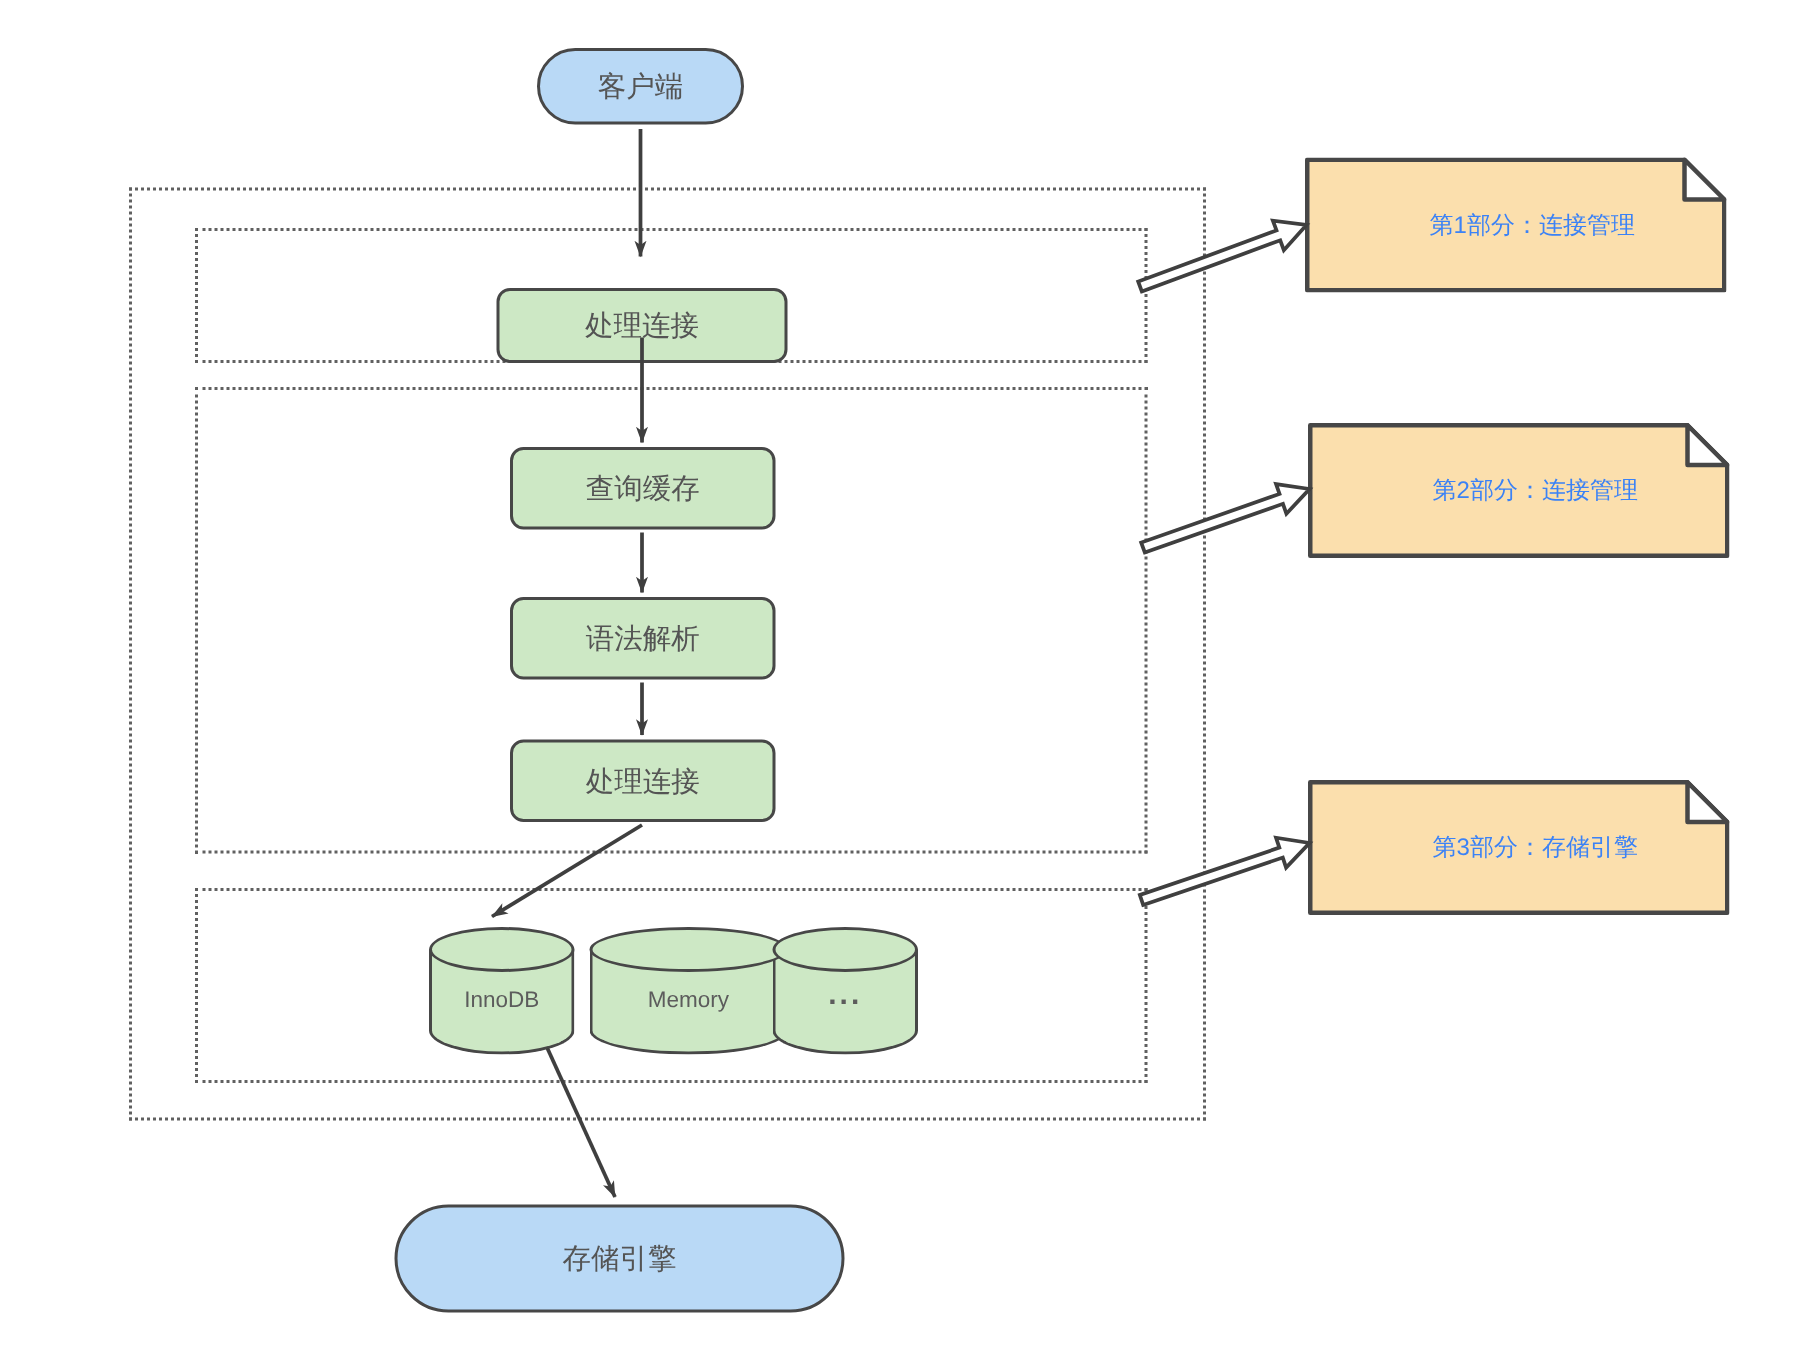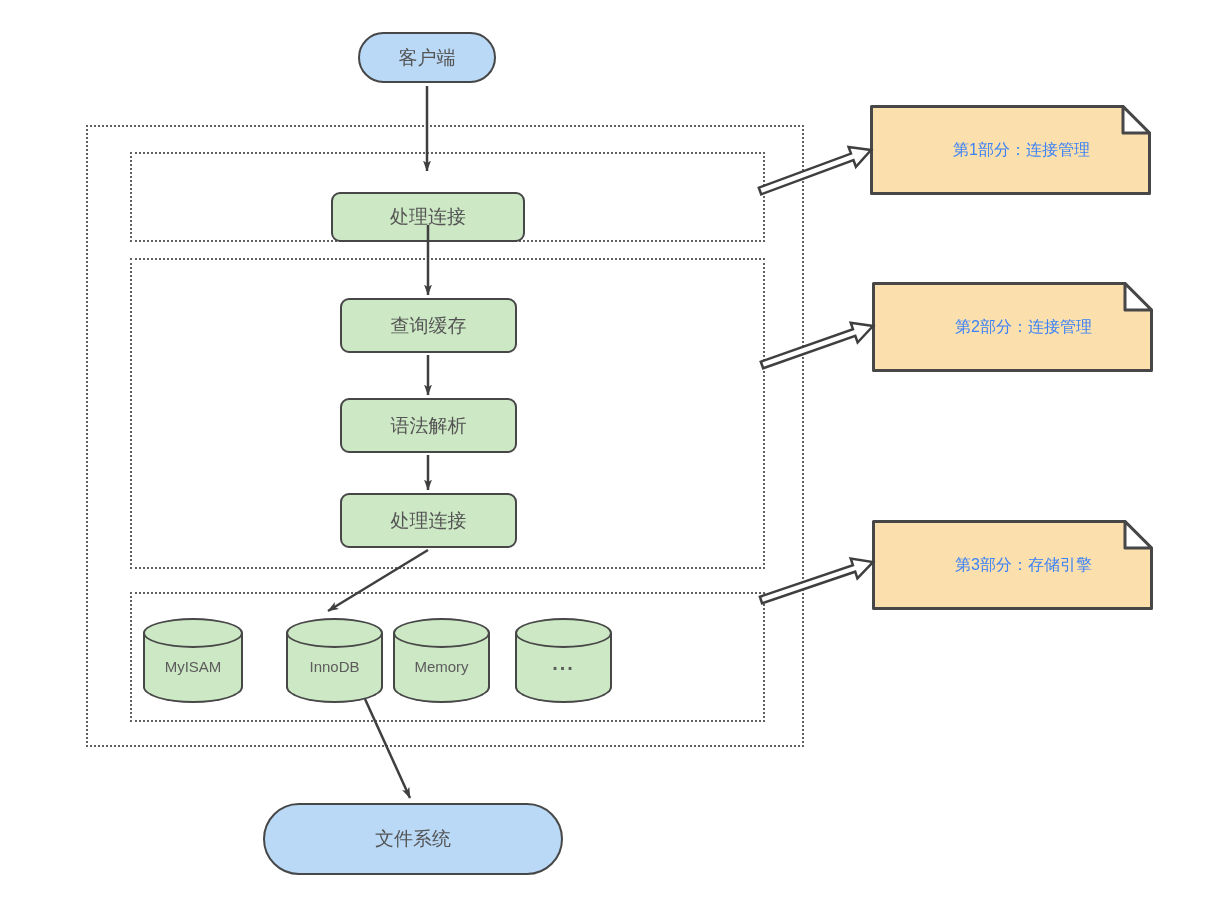--- a/index.html
+++ b/index.html
@@ -63,43 +63,38 @@
   </div>
 
   <div class="node box-green" style="left:340px;top:298px;width:177px;height:55px;">
     <span>查询缓存</span>
   </div>
 
   <div class="node box-green" style="left:340px;top:493px;width:177px;height:55px;">
     <span>处理连接</span>
   </div>
 
-  <div class="cyl" style="left:143px;top:618px;width:100px;height:85px;">
-    <div class="cyl-top"></div>
-    <div class="cyl-body"></div>
-    <div class="cyl-label">MyISAM</div>
-  </div>
   <div class="cyl" style="left:270px;top:618px;width:97px;height:85px;margin-left:16px;">
     <div class="cyl-top"></div>
     <div class="cyl-body"></div>
     <div class="cyl-label">InnoDB</div>
   </div>
-  <div class="cyl" style="left:393px;top:618px;width:97px;height:85px;">
+  <div class="cyl" style="left:393px;top:618px;width:97px;height:85px;padding-left:35px;">
     <div class="cyl-top"></div>
     <div class="cyl-body"></div>
     <div class="cyl-label">Memory</div>
   </div>
   <div class="cyl" style="left:515px;top:618px;width:97px;height:85px;">
     <div class="cyl-top"></div>
     <div class="cyl-body"></div>
     <div class="cyl-label dots">...</div>
   </div>
 
   <div class="node pill-blue" style="left:263px;top:803px;width:300px;height:72px;border-radius:36px;">
-    <span>文件系统</span>
+    <span>存储引擎</span>
   </div>
 
   <div class="note" style="left:870px;top:105px;">
     <svg width="281" height="90" viewBox="0 0 281 90">
       <path class="note-body" d="M1.5,1.5 H253 L279.5,28 V88.5 H1.5 Z"></path>
       <path class="note-flap" d="M253,1.5 L253,28 L279.5,28 Z"></path>
     </svg>
     <div class="note-label">第1部分：连接管理</div>
   </div>
   <div class="note" style="left:872px;top:282px;">

